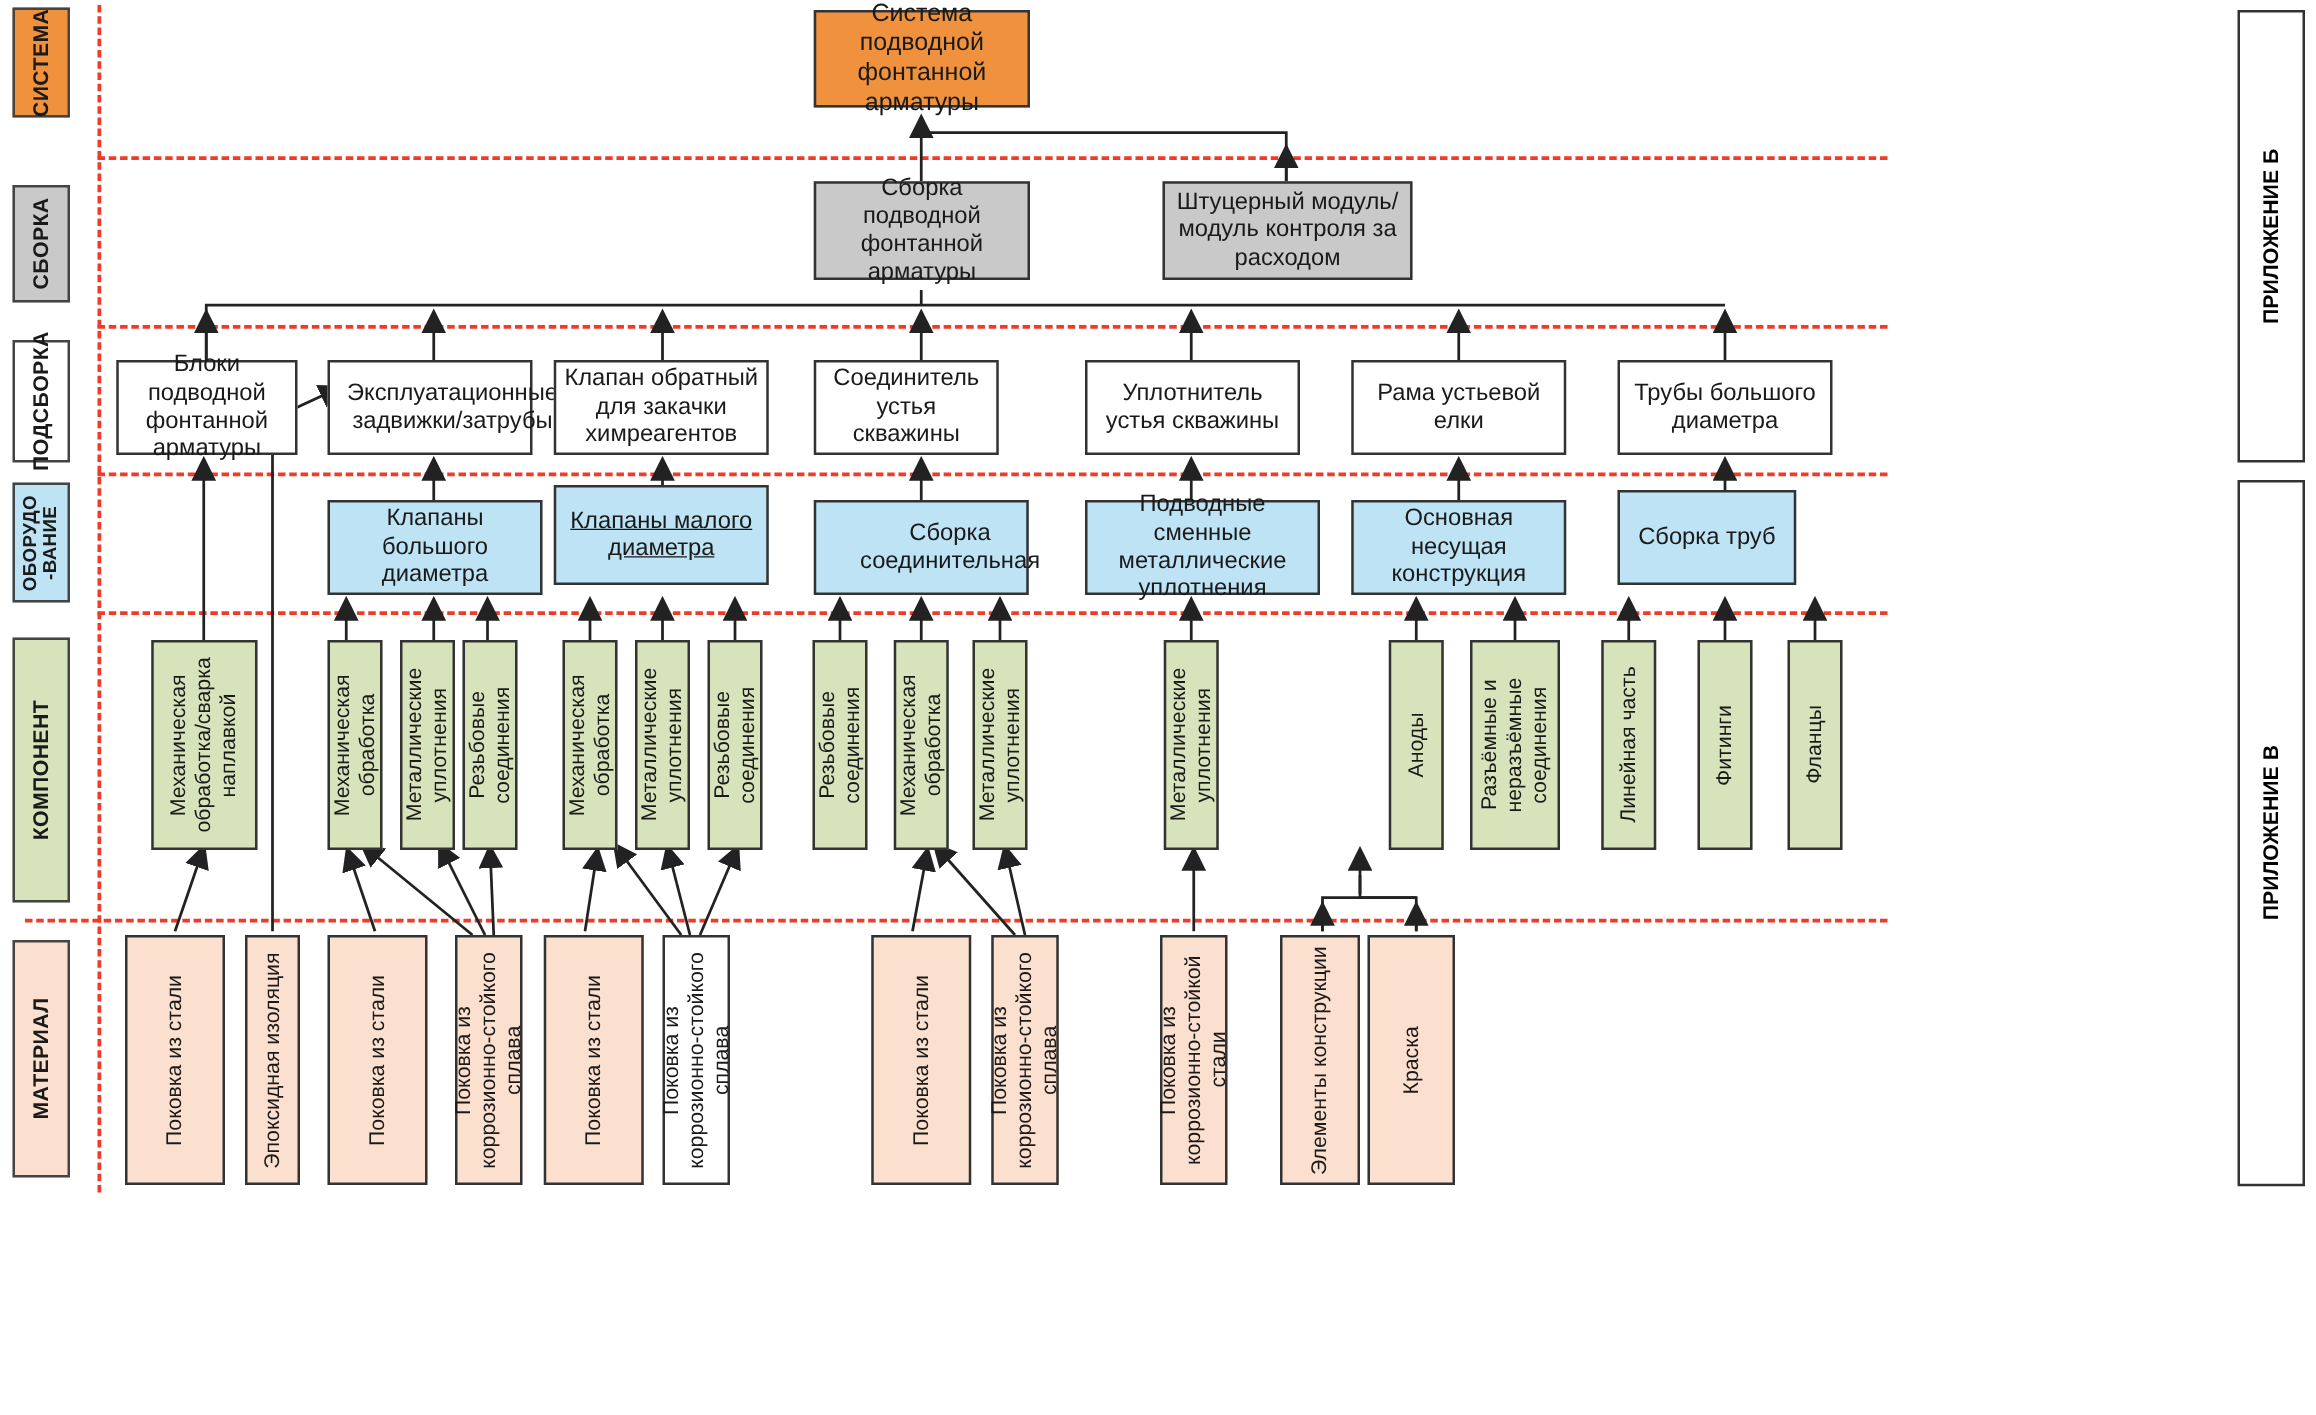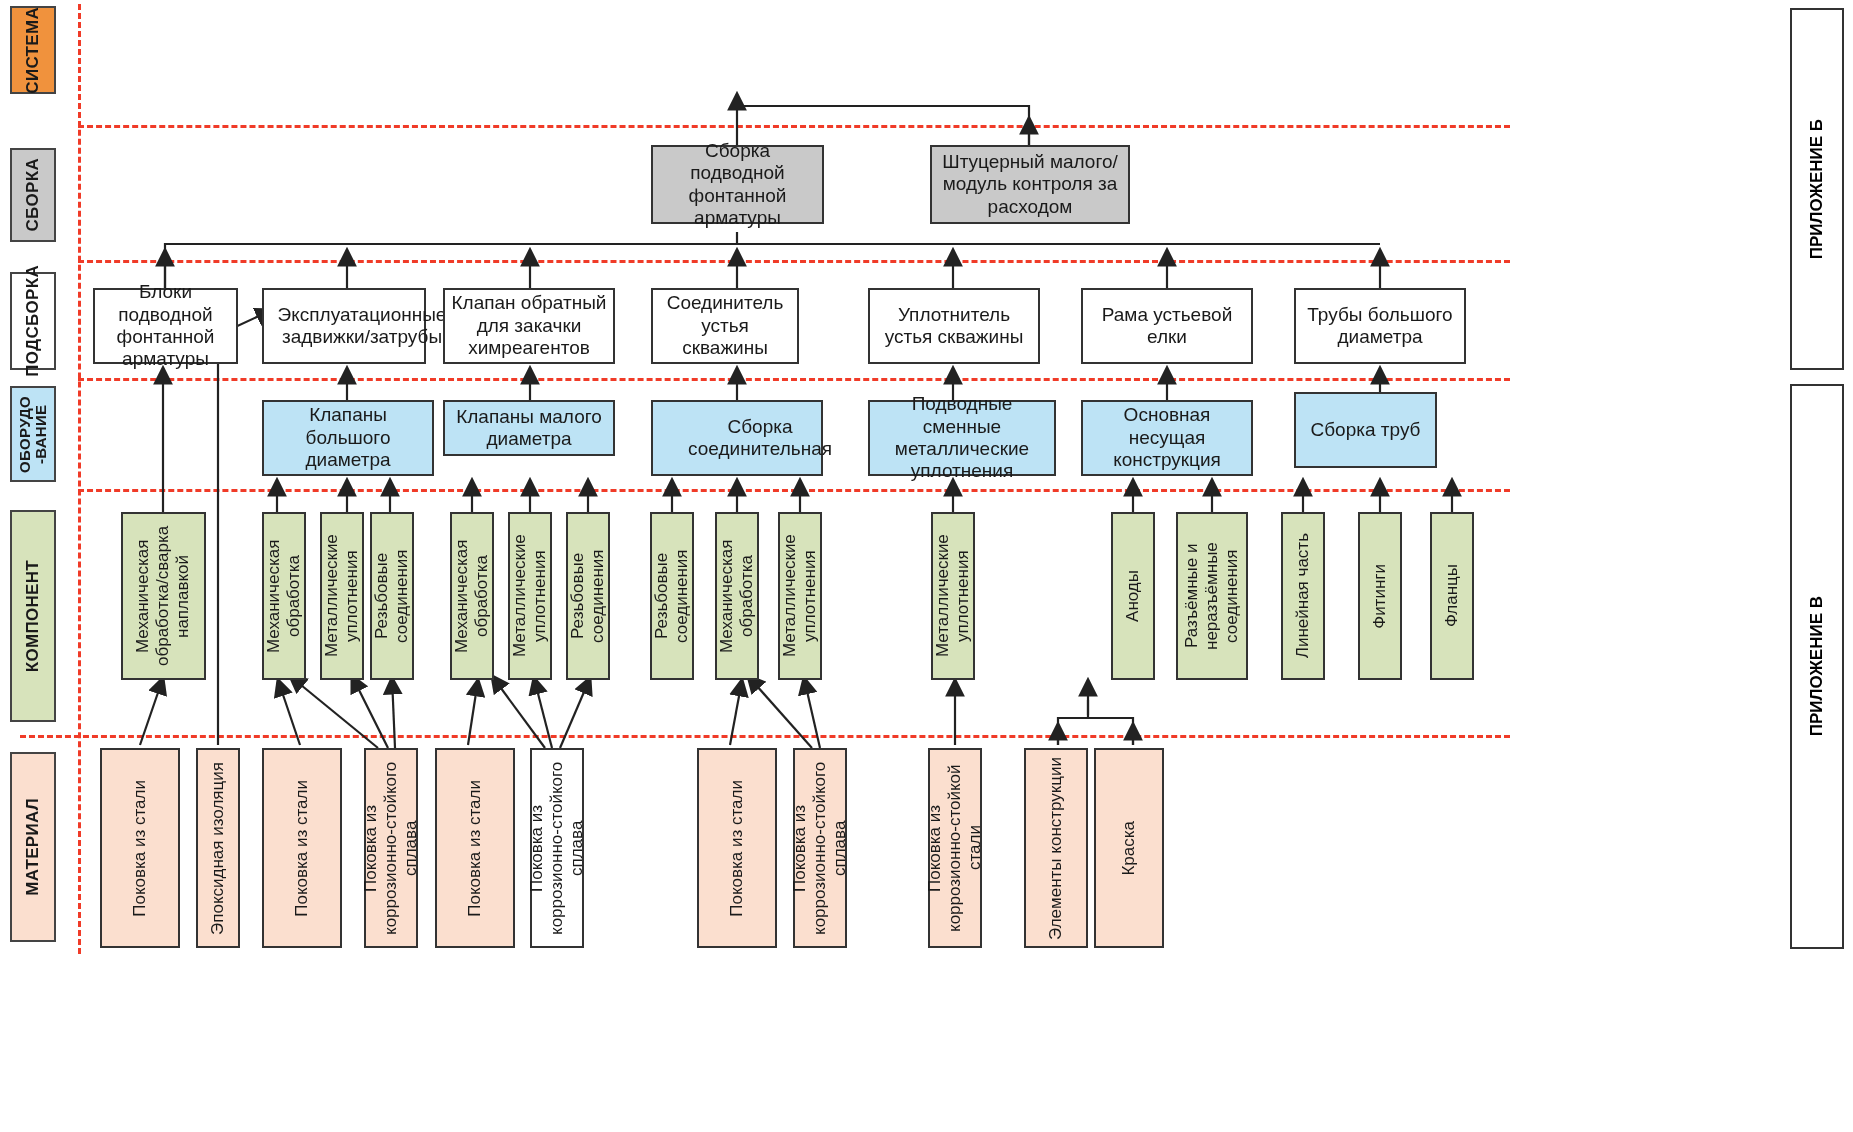--- a/index.html
+++ b/index.html
@@ -130,26 +130,29 @@
       <path d="M955,745 L955,680" marker-end="url(#ar)"></path>
 
       <path d="M1058,745 L1058,718 L1133,718 L1133,745"></path>
       <path d="M1058,745 L1058,724" marker-end="url(#ar)"></path>
       <path d="M1133,718 L1088,718 L1088,700"></path>
       <path d="M1133,745 L1133,724" marker-end="url(#ar)"></path>
       <path d="M1088,715 L1088,680" marker-end="url(#ar)"></path>
     </g>
   </svg>
 
+  <div class="box sys" style="left:651px;top:8px;width:173px;height:78px;">
+      <span class="inner">Система подводной фонтанной арматуры</span>
+    </div>
 
   <div class="box asm" style="left:651px;top:145px;width:173px;height:79px;">
       <span class="inner">Сборка подводной фонтанной арматуры</span>
     </div>
   <div class="box asm" style="left:930px;top:145px;width:200px;height:79px;">
-      <span class="inner">Штуцерный малого/ модуль контроля за расходом</span>
+      <span class="inner">Штуцерный модуль/ модуль контроля за расходом</span>
     </div>
 
   <div class="box sub" style="left:93px;top:288px;width:145px;height:76px;">
       <span class="inner">Блоки подводной фонтанной арматуры</span>
     </div>
   <div class="box sub" style="left:262px;top:288px;width:164px;height:76px;padding-left:36px;">
       <span class="inner">Эксплуатационные задвижки/затрубы</span>
     </div>
   <div class="box sub" style="left:443px;top:288px;width:172px;height:76px;">
       <span class="inner">Клапан обратный для закачки химреагентов</span>
@@ -163,21 +166,21 @@
   <div class="box sub" style="left:1081px;top:288px;width:172px;height:76px;">
       <span class="inner">Рама устьевой елки</span>
     </div>
   <div class="box equip" style="left:262px;top:400px;width:172px;height:76px;">
       <span class="inner">Клапаны большого диаметра</span>
     </div>
 
   <div class="box sub" style="left:1294px;top:288px;width:172px;height:76px;">
       <span class="inner">Трубы большого диаметра</span>
     </div>
-  <div class="box equip" style="left:443px;top:400px;width:172px;height:56px;">
+  <div class="box equip" style="left:443px;top:388px;width:172px;height:80px;text-decoration:underline;">
       <span class="inner">Клапаны малого диаметра</span>
     </div>
   <div class="box equip" style="left:651px;top:400px;width:172px;height:76px;padding-left:46px;">
       <span class="inner">Сборка соединительная</span>
     </div>
   <div class="box equip" style="left:868px;top:400px;width:188px;height:76px;">
       <span class="inner">Подводные сменные металлические уплотнения</span>
     </div>
   <div class="box equip" style="left:1081px;top:400px;width:172px;height:76px;">
       <span class="inner">Основная несущая конструкция</span>

